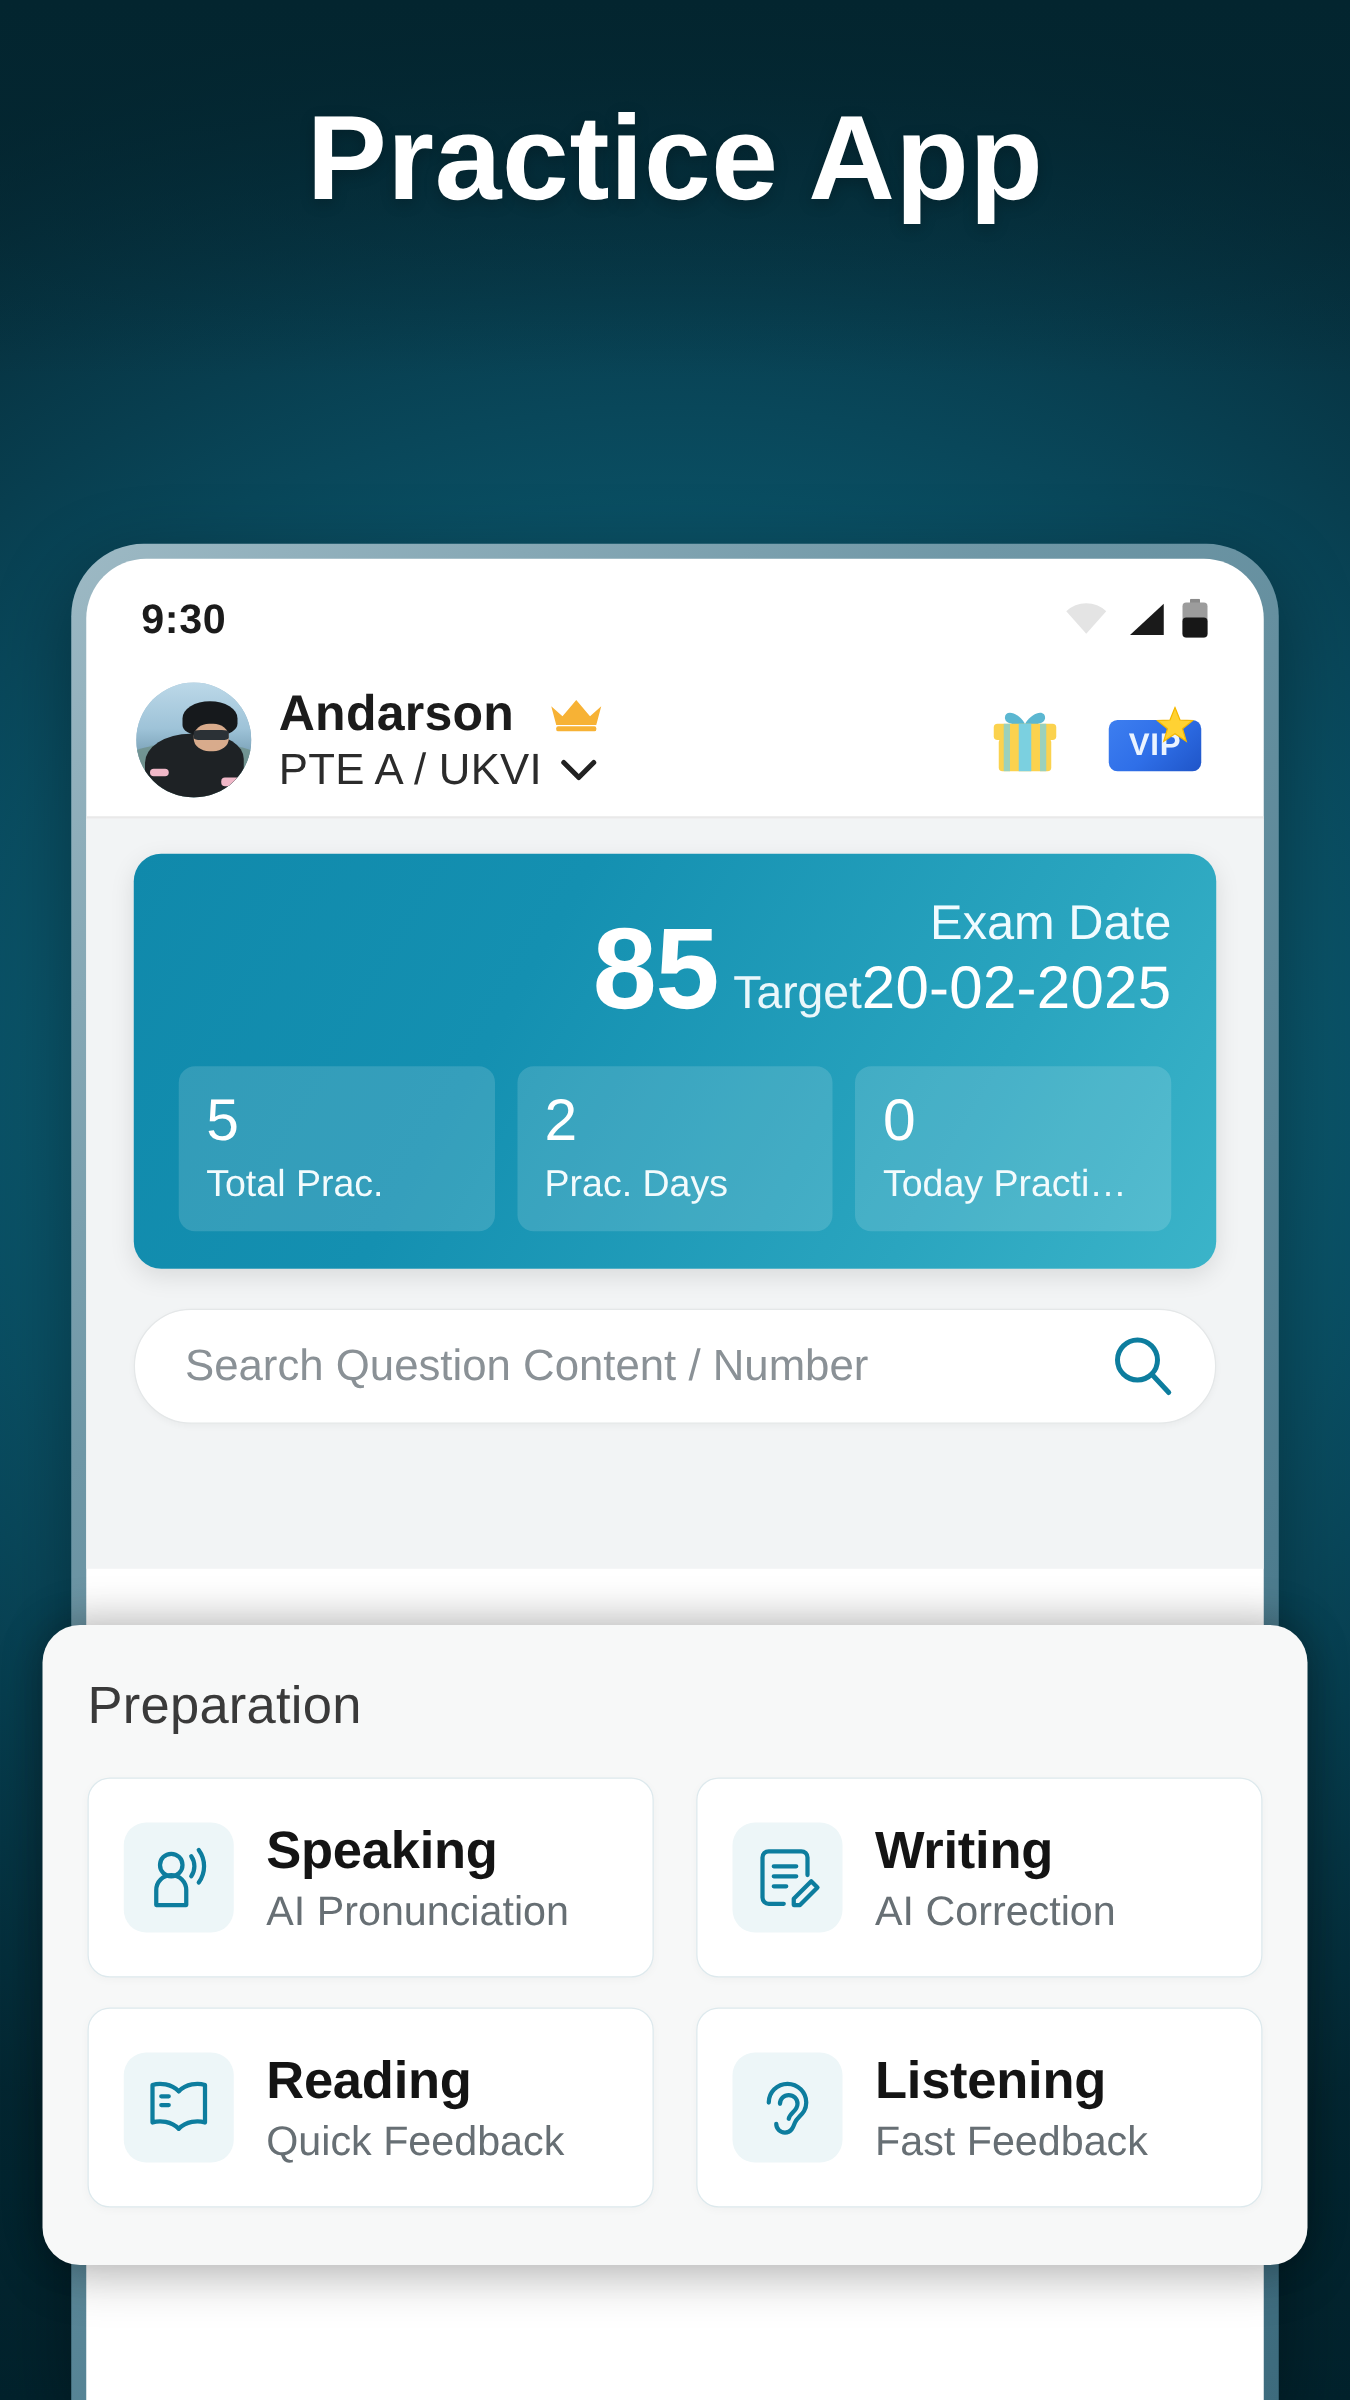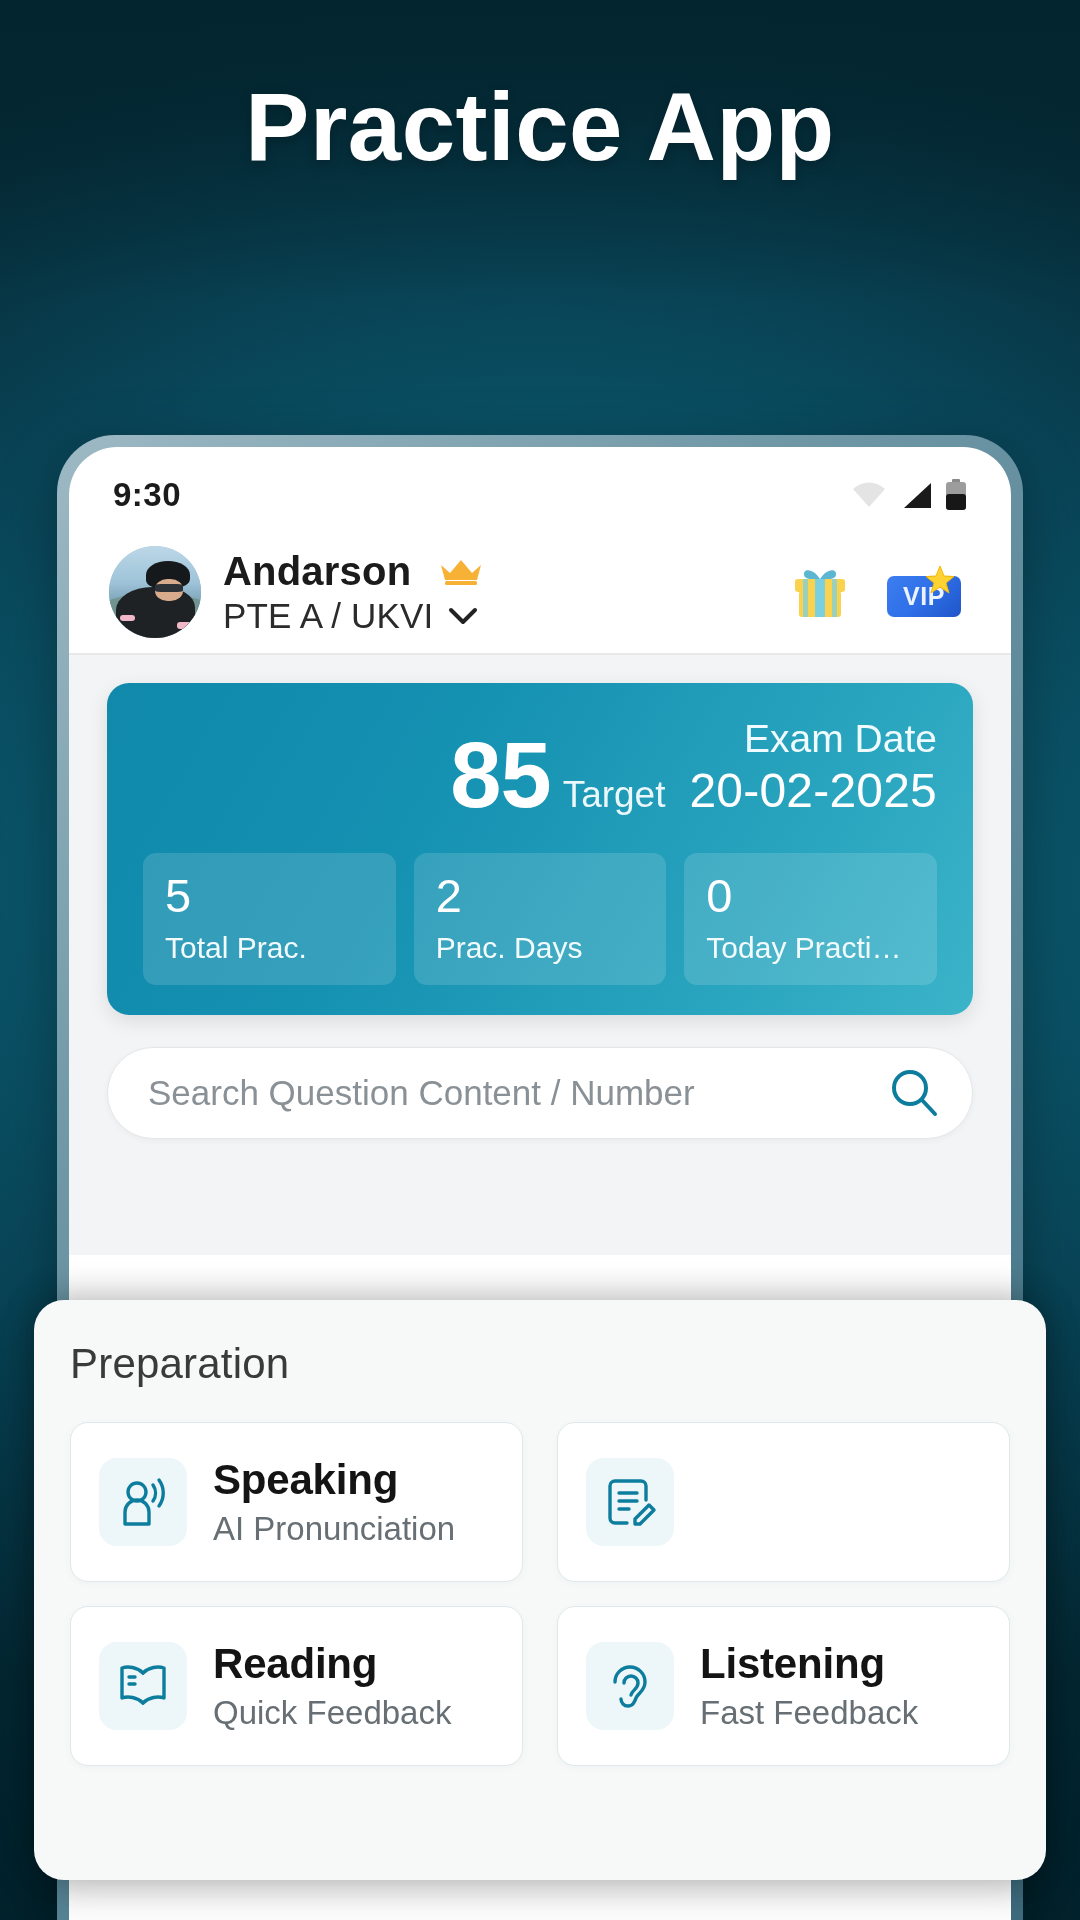--- a/index.html
+++ b/index.html
@@ -107,21 +107,21 @@
   
   .target-card {
     border-radius:22px; padding:34px 36px 30px 36px;
     background:linear-gradient(120deg,#1089ab 0%,#1490b1 35%,#2aa5bf 75%,#3bb4c9 100%);
     box-shadow:0 6px 20px rgba(0,0,0,0.10);
   }
   .target-top { display:flex; align-items:flex-end; justify-content:flex-end; }
   .target-left { display:flex; align-items:baseline; }
   .target-num { color:#fff; font-size:92px; font-weight:bold; line-height:0.95; letter-spacing:-1px;}
   .target-lbl { color:#eaf7fb; font-size:37px; margin-left:12px; }
-  .target-right { text-align:right;margin-left:24px; }
+  .target-right { text-align:right; }
   .exam-lbl { color:#f0fbff; font-size:39px; line-height:1.15;}
   .exam-date { color:#ffffff; font-size:48px; font-weight:500; line-height:1.2; letter-spacing:0.2px;}
 
   .stats-row { display:flex; gap:18px; margin-top:34px; }
   .stat {
     flex:1; background:rgba(255,255,255,0.14); border-radius:13px;
     padding:18px 22px 20px 22px;
   }
   .stat-num { color:#ffffff; font-size:47px; line-height:1.05; font-weight:400;}
   .stat-lbl { color:#f2fbfd; font-size:30px; margin-top:10px; white-space:nowrap; overflow:hidden;}
@@ -135,21 +135,21 @@
   }
   .search-input {
     flex:1; border:none; outline:none; background:transparent;
     font-family:"Liberation Sans", sans-serif; font-size:35px; color:#a21caf;
   }
   .search-input::placeholder { color:#8a9196; }
   .search-icon { width:52px; height:52px; flex:none; }
 
   
   .prep-panel {
-    position:absolute; left:34px; top:1300px; width:1012px; height:580px;
+    position:absolute; left:34px; top:1300px; width:1012px; height:512px;
     background:#f7f8f8; border-radius:30px;
     box-shadow:0 -6px 34px rgba(0,0,0,0.18), 0 10px 40px rgba(0,0,0,0.22);
     padding:40px 36px 0 36px; z-index:9;
   }
   .prep-title { font-size:42px; color:#3a3a3a; letter-spacing:0.2px; }
   .prep-grid {
     display:grid; grid-template-columns:1fr 1fr; gap:24px 34px; margin-top:34px;
   }
   .prep-card {
     background:#ffffff; border:1px solid #dde9ed; border-radius:18px;
@@ -323,20 +323,24 @@
     </div>
 
     <div class="prep-card">
       <span class="prep-ico-box">
         <svg width="56" height="56" viewBox="0 0 56 56" fill="none" stroke="#0d7d9e" stroke-width="3.4" stroke-linecap="round" stroke-linejoin="round">
           <path d="M44 26 V12 a5 5 0 0 0-5-5 H13 a5 5 0 0 0-5 5 v32 a5 5 0 0 0 5 5 h12"></path>
           <path d="M17 19 H35 M17 27 H35 M17 35 H27"></path>
           <path d="M47 31 l5 5 -14 14 h-5 v-5 Z"></path>
         </svg>
       </span>
+      <div class="prep-text">
+        <div class="prep-name">Writing</div>
+        <div class="prep-desc">AI Correction</div>
+      </div>
     </div>
 
     <div class="prep-card">
       <span class="prep-ico-box">
         <svg width="56" height="56" viewBox="0 0 56 56" fill="none" stroke="#0d7d9e" stroke-width="3.4" stroke-linecap="round" stroke-linejoin="round">
           <path d="M28 15 C22 9 13 8 7 10 v30 c6-2 15-1 21 5"></path>
           <path d="M28 15 C34 9 43 8 49 10 v30 c-6-2-15-1-21 5"></path>
           <path d="M14 19 H20 M14 26 H20"></path>
         </svg>
       </span>

